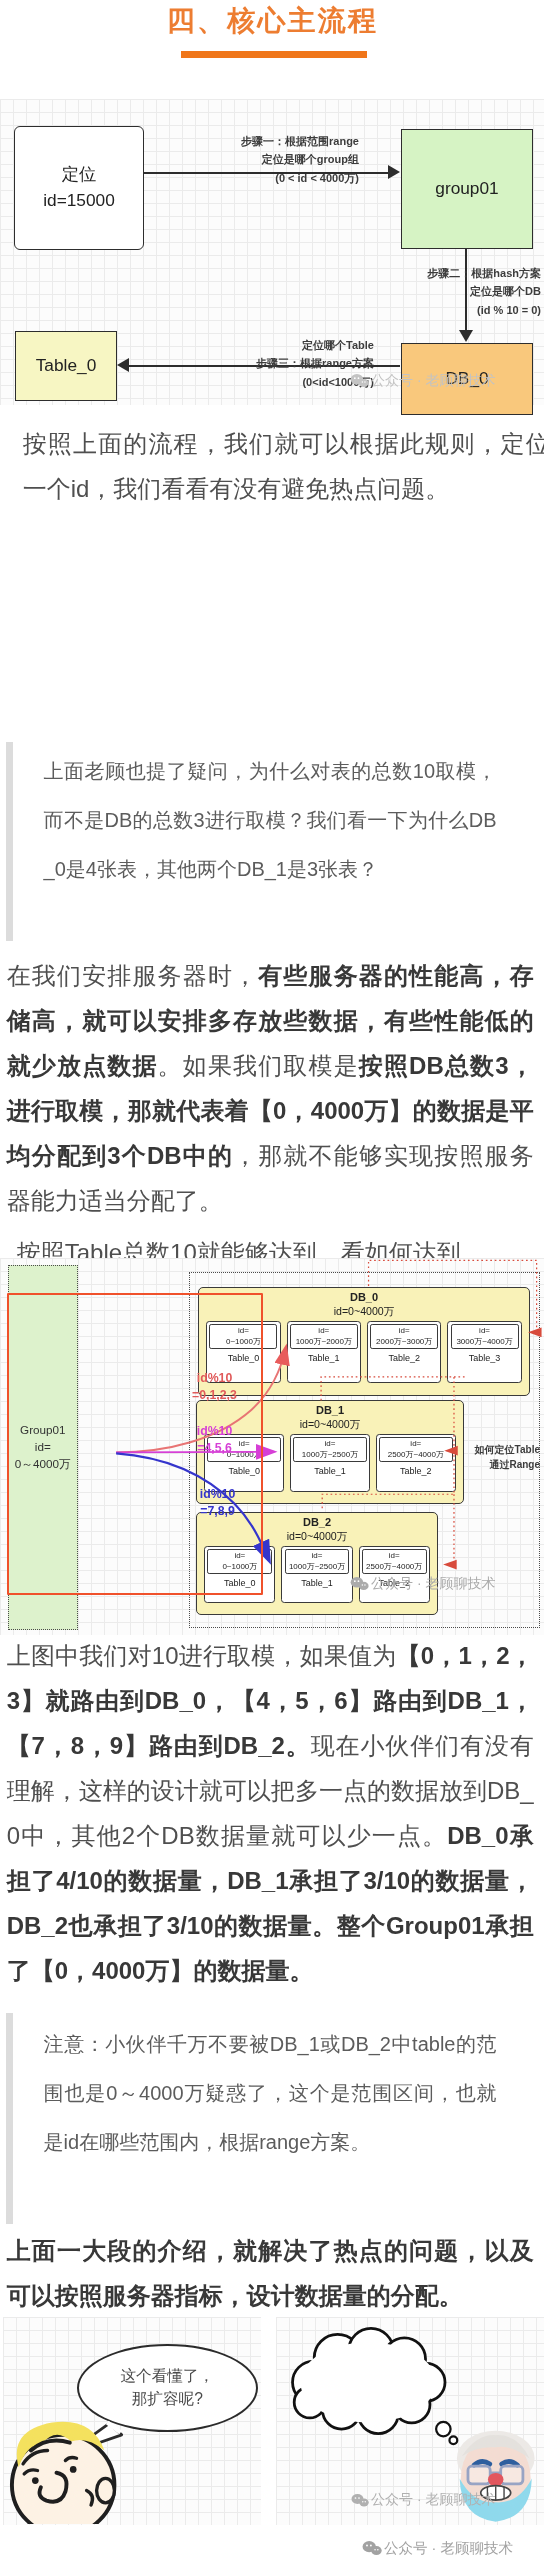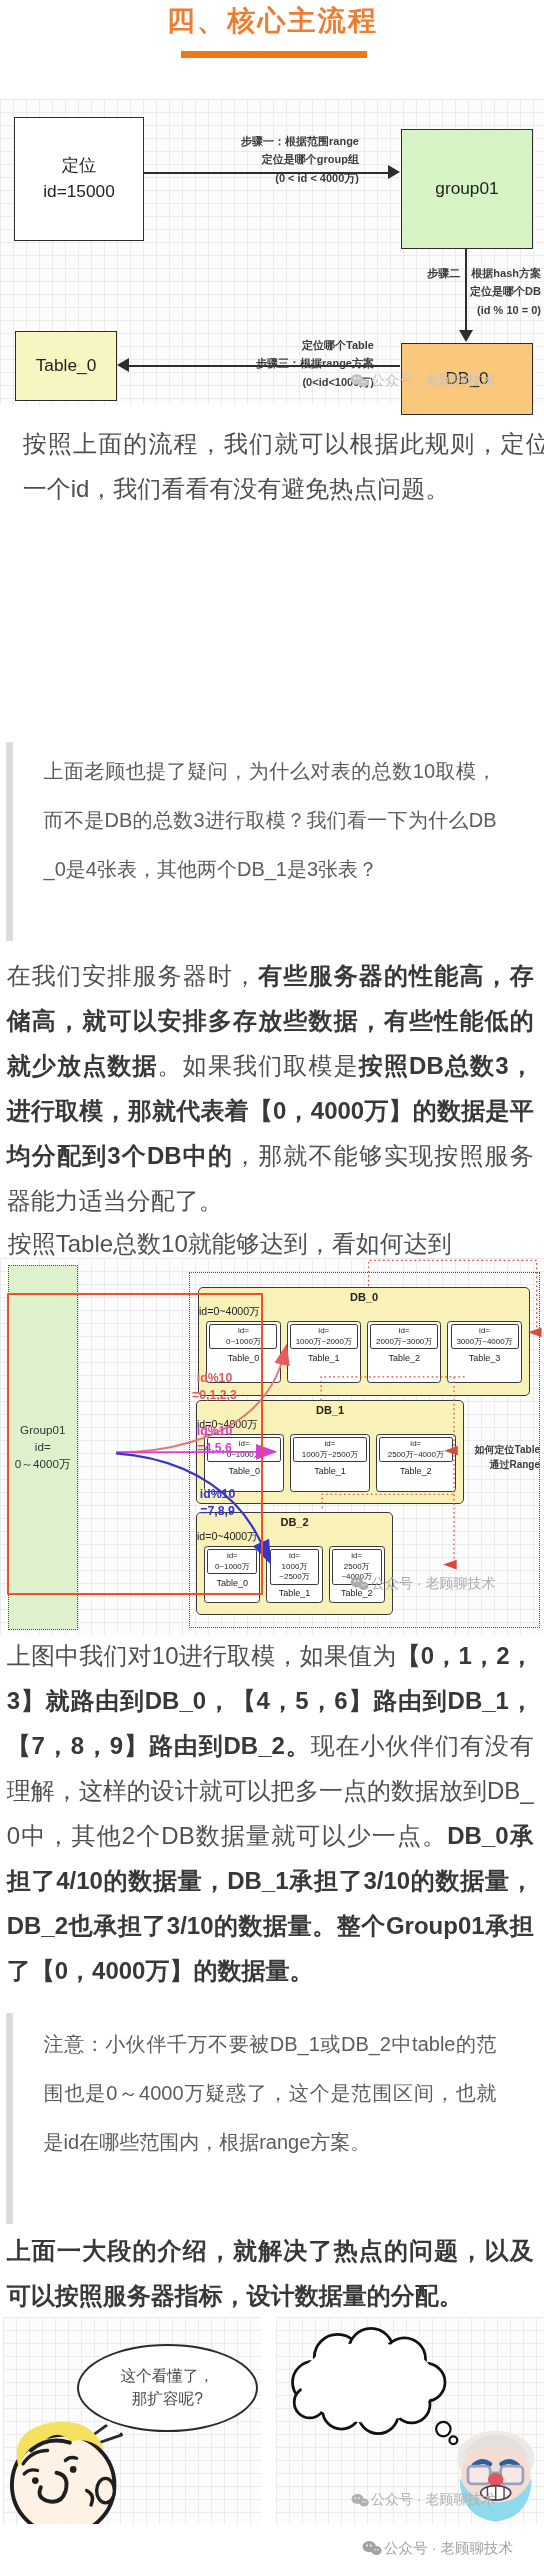--- a/index.html
+++ b/index.html
@@ -29,21 +29,21 @@
   .quote{position:absolute;left:5.6px;width:502px;border-left:7.3px solid #dcdcdc;
          padding:4.5px 11px 0 31px;font-size:20px;line-height:49px;color:#5c5c5c;
          text-align:justify;word-break:break-all;box-sizing:border-box;}
   
   .gbox{position:absolute;border:1.1px dotted #4c4c4c;background:#ddf2cc;
         display:flex;flex-direction:column;align-items:center;justify-content:center;
         font-size:11.7px;color:#333;line-height:1.45;text-align:center;}
   .outer-dotted{position:absolute;border:1.1px dotted #4c4c4c;}
   .db{position:absolute;background:#f9f2b8;border:1.7px solid #3a3a3a;border-radius:5px;box-sizing:border-box;padding-top:2.8px;}
   .db-title{text-align:center;font-size:11px;font-weight:700;color:#222;line-height:1.25;}
-  .db-range{text-align:left;font-size:10.6px;color:#222;line-height:1.2;}
+  .db-range{text-align:center;font-size:10.6px;color:#222;line-height:1.2;}
   .cells{display:flex;gap:6.1px;padding:0 7.3px;margin-top:3.9px;}
   .cell{flex:1;background:#fff;border:1.4px solid #3a3a3a;border-radius:3.3px;overflow:hidden;}
   .cell-hd{border:1.1px solid #3a3a3a;border-radius:2.2px;margin:2.2px;background:#fff;
            font-size:8px;line-height:1.3;text-align:center;padding:1.1px 0;color:#222;}
   .cell-name{text-align:center;font-size:9px;color:#222;margin-top:3.3px;}
   .route-label{position:absolute;font-size:12.3px;font-weight:700;line-height:1.35;text-align:center;}
   .hl-rect{position:absolute;border:2.2px solid #f0512b;border-radius:1.1px;}
   .annot{position:absolute;font-size:10px;color:#3c3c3c;text-align:right;line-height:1.5;font-weight:600;}
   
   .wm{position:absolute;display:flex;align-items:center;gap:2px;font-size:14px;color:#b5b5b5;white-space:nowrap;}
@@ -67,21 +67,21 @@
 
     <div class="hline" style="left:142px;top:73px;width:251px;"></div>
     <div class="tri" style="left:388px;top:66px;border-left:12.3px solid #2d2d2d;border-top:7.3px solid transparent;border-bottom:7.3px solid transparent;"></div>
 
     <div class="vline" style="left:465px;top:148px;height:84px;"></div>
     <div class="tri" style="left:459px;top:231px;border-top:12.3px solid #2d2d2d;border-left:7.3px solid transparent;border-right:7.3px solid transparent;"></div>
 
     <div class="hline" style="left:129px;top:266px;width:271px;"></div>
     <div class="tri" style="left:117px;top:259px;border-right:12.3px solid #2d2d2d;border-top:7.3px solid transparent;border-bottom:7.3px solid transparent;"></div>
 
-    <div class="fnode" style="left:14px;top:18px;width:128px;height:122px;">
+    <div class="fnode" style="left:14px;top:27px;width:128px;height:122px;border-radius:6px;">
       <div>定位</div>
       <div>id=15000</div>
     </div>
     <div class="fnode" style="left:401px;top:30px;width:130px;height:118px;background:#d6f3c4;">
       <div>group01</div>
     </div>
     <div class="fnode" style="left:401px;top:244px;width:130px;height:70px;background:#f9c87c;">
       <div>DB_0</div>
     </div>
     <div class="fnode" style="left:15px;top:232px;width:100px;height:68px;background:#f7f6c3;">
@@ -117,21 +117,21 @@
     </div>
   </section>
 
   <p class="body-p" style="top:405px;margin:16px;"><span>按照上面的流程，我们就可以根据此规则，定位一个id，我们看看有没有避免热点问题。</span></p>
 
 
   <blockquote class="quote" style="top:742px;height:199px;margin:0;"><span>上面老顾也提了疑问，为什么对表的总数10取模，而不是DB的总数3进行取模？我们看一下为什么DB_0是4张表，其他两个DB_1是3张表？</span></blockquote>
 
   <p class="body-p" style="top:953px;margin:0;"><span>在我们安排服务器时，</span><b>有些服务器的性能高，存储高，就可以安排多存放些数据，有些性能低的就少放点数据</b><span>。如果我们取模是</span><b>按照DB总数3，进行取模，那就代表着【0，4000万】的数据是平均分配到3个DB中的</b><span>，那就不能够实现按照服务器能力适当分配了。</span></p>
 
-  <p class="body-p" style="top:1220px;margin:1px;"><span>按照Table总数10就能够达到，看如何达到</span></p>
+  <p class="body-p" style="top:1220px;margin:10px;"><span>按照Table总数10就能够达到，看如何达到</span></p>
 
   <section class="abs grid" style="left:0;top:1258px;width:545px;height:377px;">
 
     <div class="outer-dotted" style="left:189px;top:14px;width:349px;height:354px;"></div>
 
     <div class="gbox" style="left:7.8px;top:7.3px;width:68px;height:363px;">
       <div>Group01</div>
       <div>id=</div>
       <div>0～4000万</div>
     </div>
@@ -192,21 +192,21 @@
         <div class="cell">
             <div class="cell-hd">
               <div>id=</div>
               <div>2500万~4000万</div>
             </div>
             <div class="cell-name">Table_2</div>
           </div>
       </div>
     </div>
 
-    <div class="db" style="left:196px;top:254px;width:197px;height:103px;">
+    <div class="db" style="left:196px;top:254px;width:242px;height:103px;">
       <div class="db-title">DB_2</div>
       <div class="db-range">id=0~4000万</div>
       <div class="cells" style="height:57px;">
         <div class="cell">
             <div class="cell-hd">
               <div>id=</div>
               <div>0~1000万</div>
             </div>
             <div class="cell-name">Table_0</div>
           </div>

